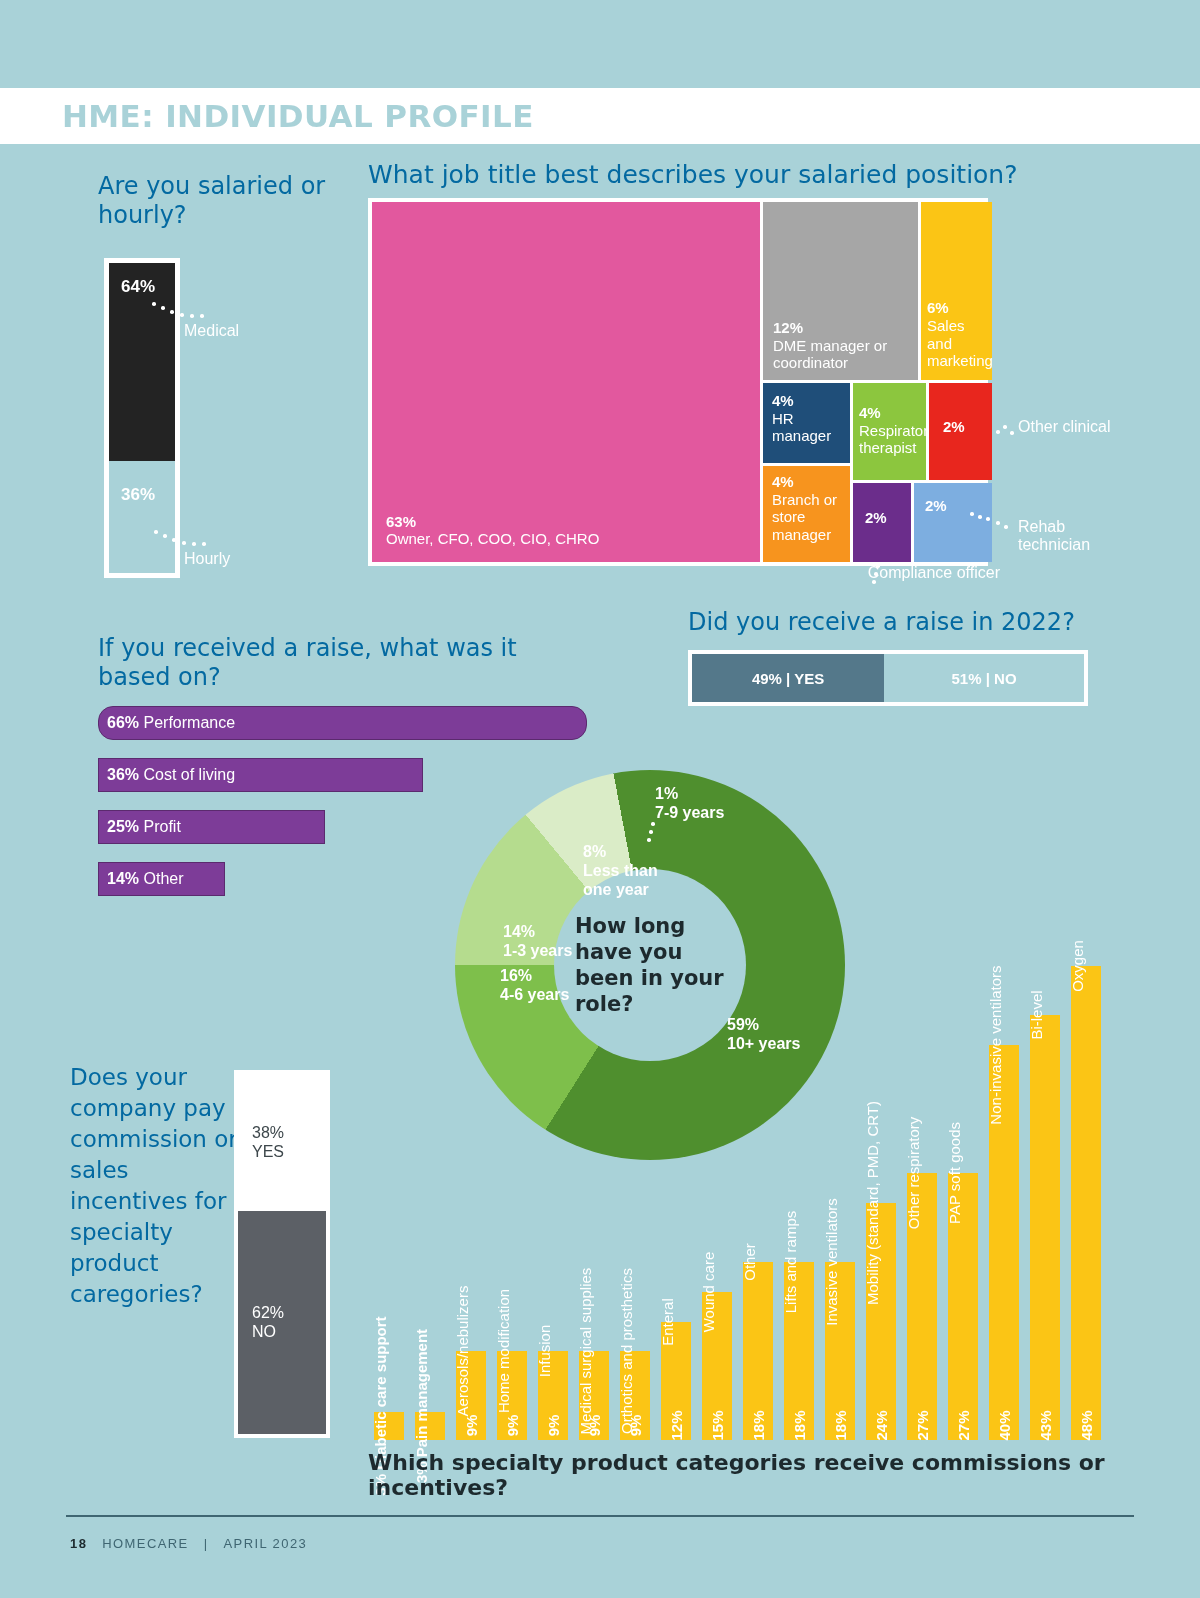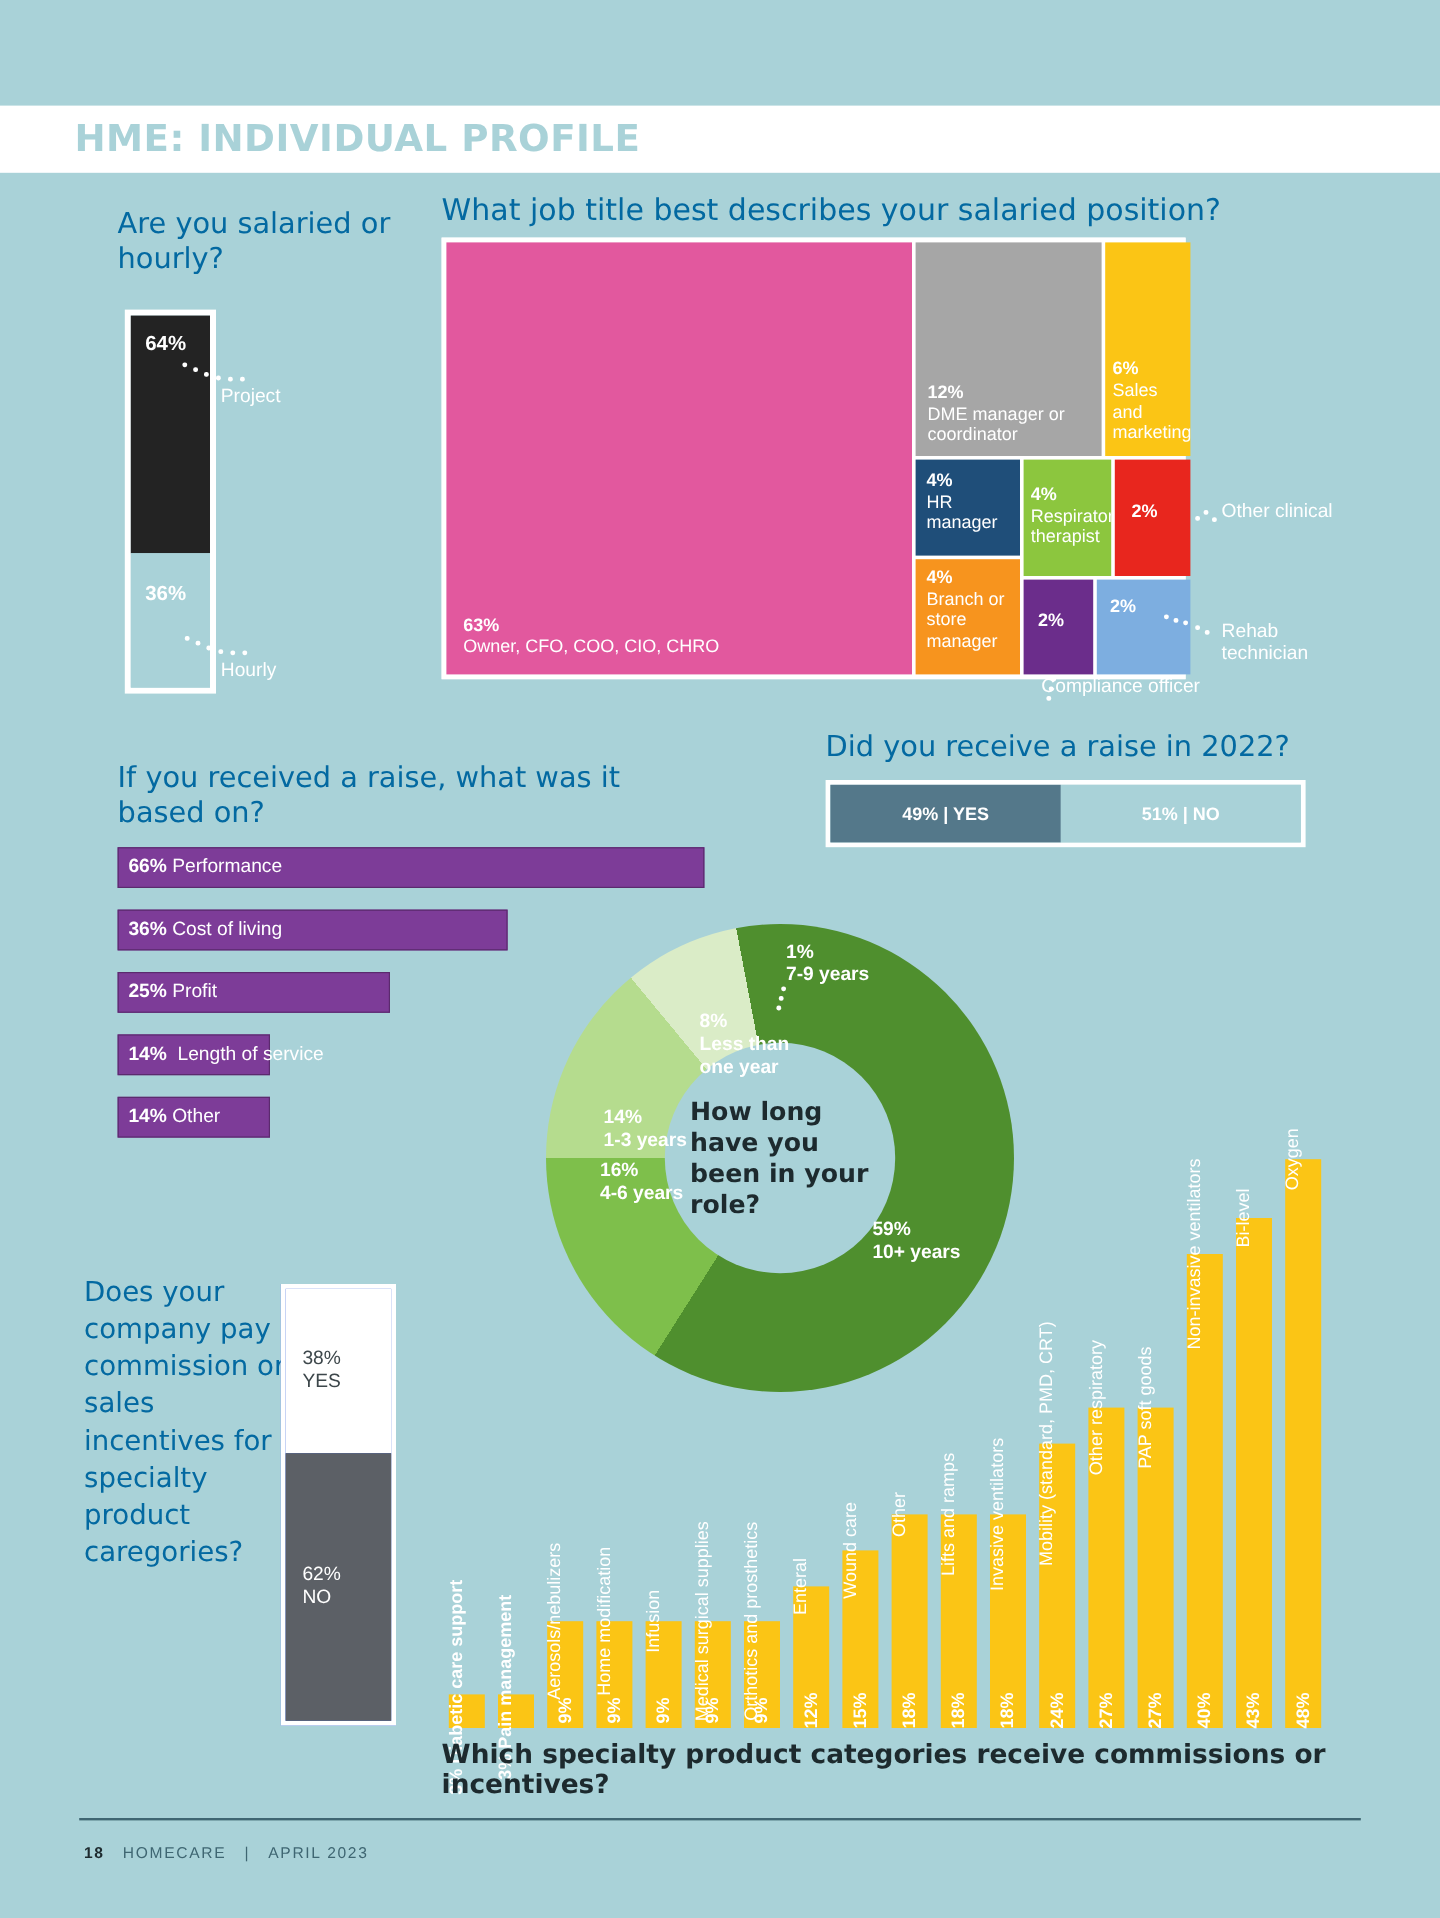--- a/index.html
+++ b/index.html
@@ -183,21 +183,21 @@
     </div>
 
     <div class="dots" style="left:54px; top:130px;">
       <i style="left:0;top:0"></i>
         <i style="left:9px;top:4px"></i>
         <i style="left:18px;top:8px"></i>
       <i style="left:28px;top:11px"></i>
         <i style="left:38px;top:12px"></i>
         <i style="left:48px;top:12px"></i>
     </div>
-    <span class="sh-lbl" style="left:86px; top:150px;">Project</span>
+    <span class="sh-lbl" style="left:86px; top:150px;">Medical</span>
 
     <div class="dots" style="left:56px; top:358px;">
       <i style="left:0;top:0"></i>
         <i style="left:9px;top:4px"></i>
         <i style="left:18px;top:8px"></i>
       <i style="left:28px;top:11px"></i>
         <i style="left:38px;top:12px"></i>
         <i style="left:48px;top:12px"></i>
     </div>
     <span class="sh-lbl" style="left:86px; top:378px;">Hourly</span>
@@ -297,21 +297,21 @@
     <div class="callout" style="left:442px; top:404px; width:190px; text-align:right;">
       <span>Compliance officer</span>
     </div>
   </div>
 
   <div id="raise-block">
     <h2 class="qtitle">If you received a raise, what was it based on?</h2>
     <div class="hbars">
 
       <div class="hbar-row">
-        <div class="hbar" style="width:489px;">
+        <div class="hbar" style="width:489px;border-radius:15px;">
           <span class="txt">
             <b>66%</b>
             <span class="cat">Performance</span>
           </span>
         </div>
       </div>
 
       <div class="hbar-row">
         <div class="hbar" style="width:325px;">
           <span class="txt">
@@ -323,28 +323,20 @@
 
       <div class="hbar-row">
         <div class="hbar" style="width:227px;">
           <span class="txt">
             <b>25%</b>
             <span class="cat">Profit</span>
           </span>
         </div>
       </div>
 
-      <div class="hbar-row">
-        <div class="hbar" style="width:127px;">
-          <span class="txt">
-            <b>14%</b>&nbsp;
-            <span class="cat">Length of service</span>
-          </span>
-        </div>
-      </div>
 
       <div class="hbar-row">
         <div class="hbar" style="width:127px;">
           <span class="txt">
             <b>14%</b>
             <span class="cat">Other</span>
           </span>
         </div>
       </div>
 

